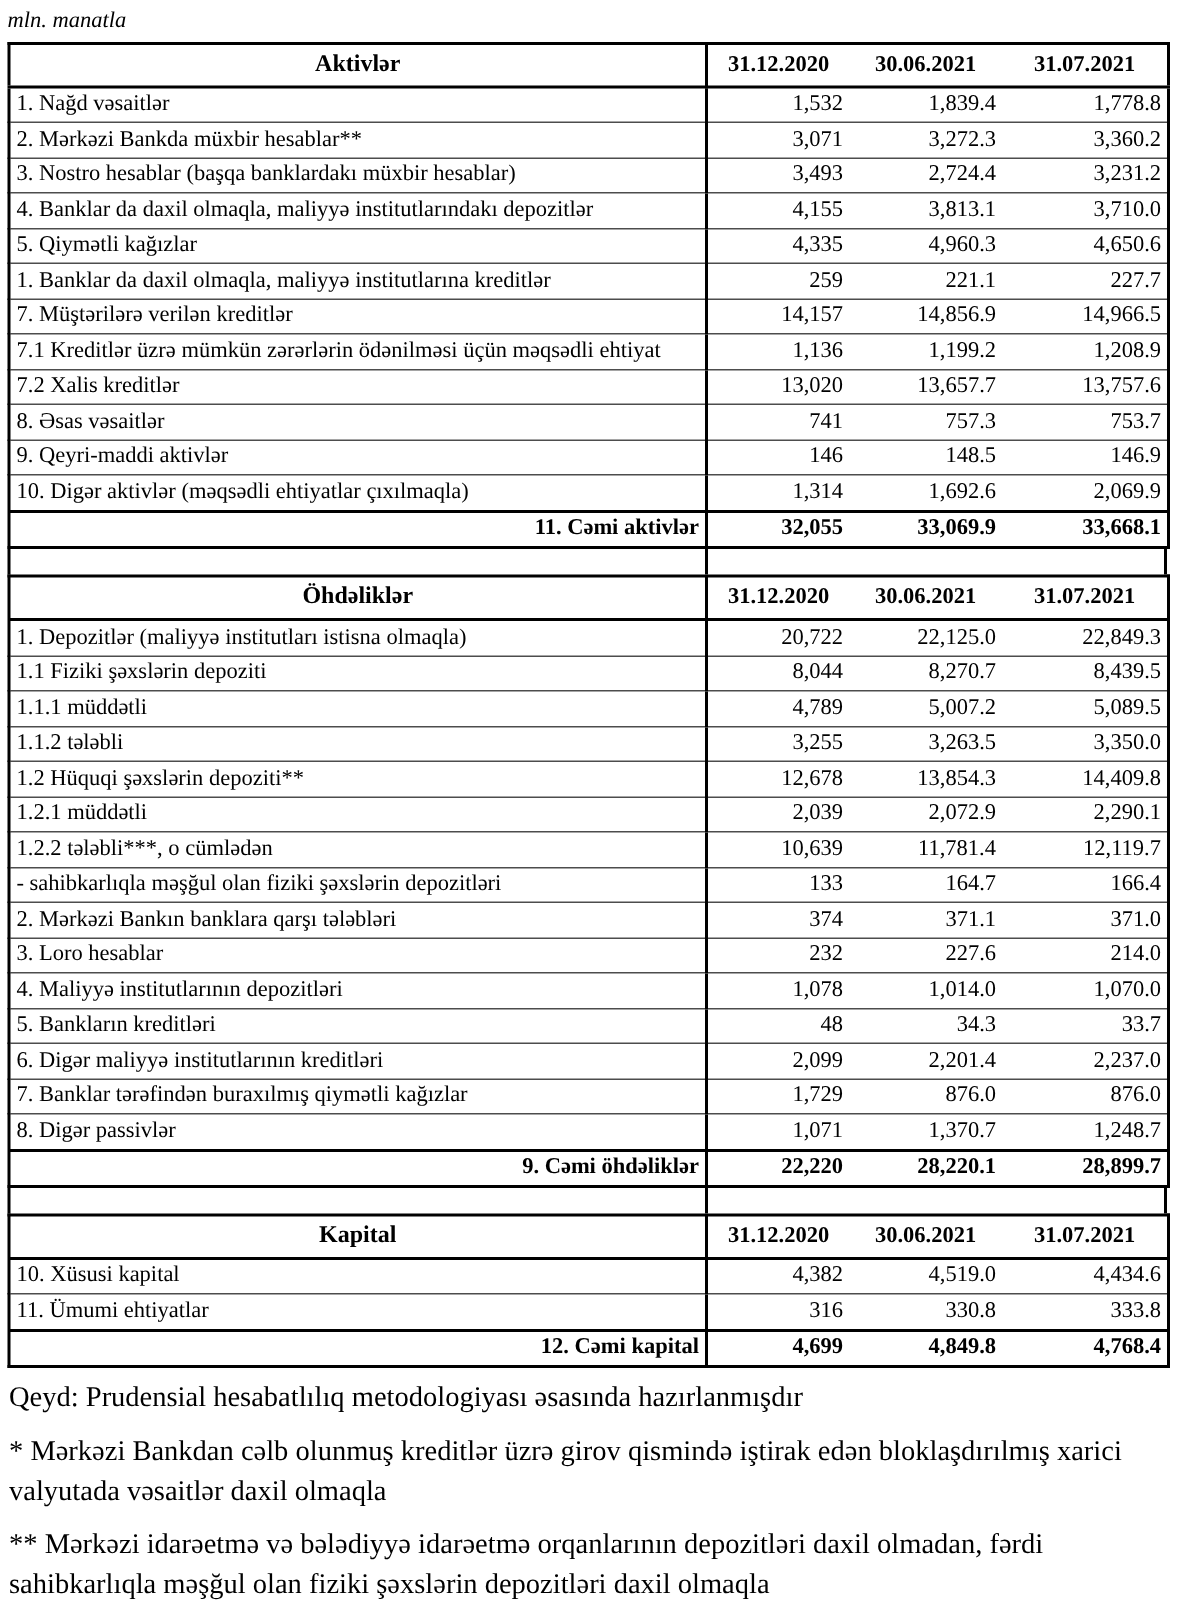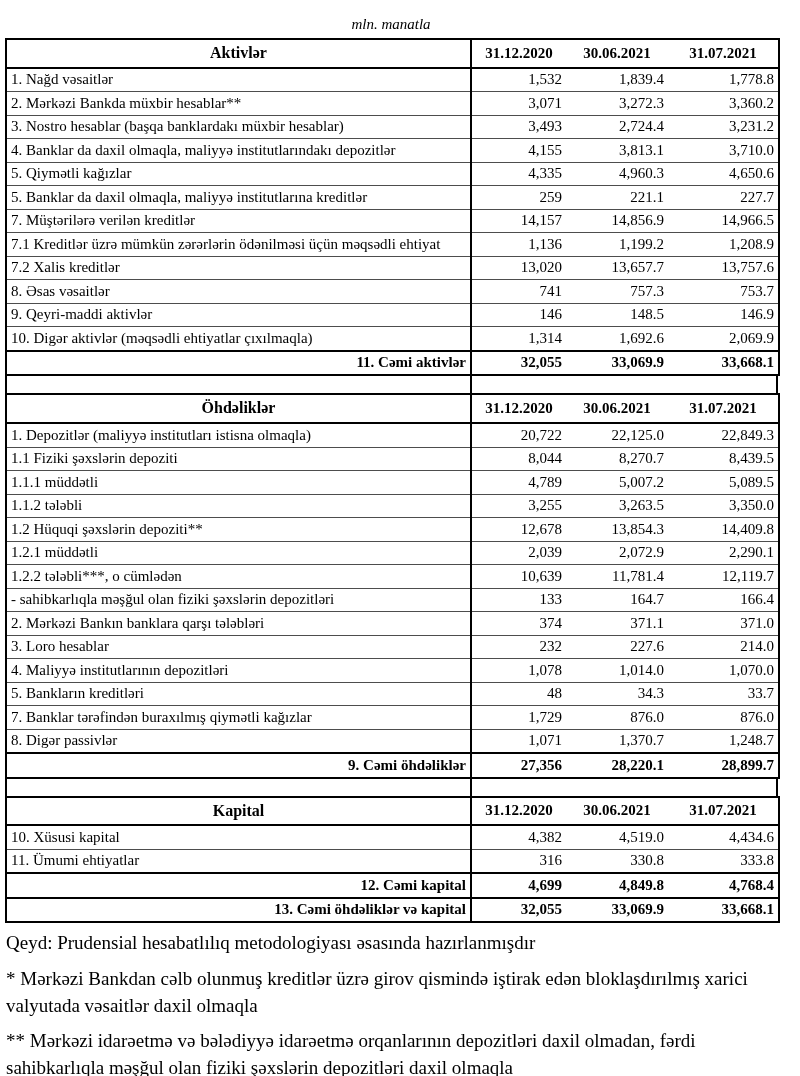--- a/index.html
+++ b/index.html
@@ -11,25 +11,25 @@
     width: 800px;
     height: 1076px;
     font-family: "Liberation Serif", "DejaVu Serif", serif;
     color: #000000;
     overflow: hidden;
   }
   .sheet {
     padding: 3px 22px 0 5px;
   }
   .unit-label {
-    text-align: center;
+    text-align: left;
     font-style: italic;
     font-size: 15px;
     line-height: 1.2;
-    margin: 12px 1px 5px 0;
+    margin: 2px 1px 5px 0;
   }
   table.fin {
     border-collapse: collapse;
     table-layout: fixed;
     width: 773px;
     border: 2px solid #000;
     background: #fff;
   }
   table.fin col:nth-child(1) { width: 465px; }
   table.fin col:nth-child(2) { width: 95px; }
@@ -130,21 +130,21 @@
             <td class="num">3,813.1</td>
             <td class="num">3,710.0</td>
           </tr>
           <tr>
             <td class="label-col ind0">5. Qiymətli kağızlar</td>
             <td class="num">4,335</td>
             <td class="num">4,960.3</td>
             <td class="num">4,650.6</td>
           </tr>
           <tr>
-            <td class="label-col ind0">5. Banklar da daxil olmaqla, maliyyə institutlarına kreditlər</td>
+            <td class="label-col ind0">1. Banklar da daxil olmaqla, maliyyə institutlarına kreditlər</td>
             <td class="num">259</td>
             <td class="num">221.1</td>
             <td class="num">227.7</td>
           </tr>
           <tr>
             <td class="label-col ind0">7. Müştərilərə verilən kreditlər</td>
             <td class="num">14,157</td>
             <td class="num">14,856.9</td>
             <td class="num">14,966.5</td>
           </tr>
@@ -271,34 +271,40 @@
             <td class="num">1,014.0</td>
             <td class="num">1,070.0</td>
           </tr>
           <tr>
             <td class="label-col ind0">5. Bankların kreditləri</td>
             <td class="num">48</td>
             <td class="num">34.3</td>
             <td class="num">33.7</td>
           </tr>
           <tr>
+            <td class="label-col ind0">6. Digər maliyyə institutlarının kreditləri</td>
+            <td class="num">2,099</td>
+            <td class="num">2,201.4</td>
+            <td class="num">2,237.0</td>
+          </tr>
+          <tr>
             <td class="label-col ind0">7. Banklar tərəfindən buraxılmış qiymətli kağızlar</td>
             <td class="num">1,729</td>
             <td class="num">876.0</td>
             <td class="num">876.0</td>
           </tr>
           <tr>
             <td class="label-col ind0">8. Digər passivlər</td>
             <td class="num">1,071</td>
             <td class="num">1,370.7</td>
             <td class="num">1,248.7</td>
           </tr>
           <tr class="total">
             <td class="label-col ind3">9. Cəmi öhdəliklər</td>
-            <td class="num">27,356</td>
+            <td class="num">22,220</td>
             <td class="num">28,220.1</td>
             <td class="num">28,899.7</td>
           </tr>
         </tbody>
       </table>
       <div class="table-gap">
         <div class="gap-divider"></div>
       </div>
       <table class="fin">
         <colgroup>
@@ -326,26 +332,20 @@
             <td class="label-col ind0">11. Ümumi ehtiyatlar</td>
             <td class="num">316</td>
             <td class="num">330.8</td>
             <td class="num">333.8</td>
           </tr>
           <tr class="total">
             <td class="label-col ind0">12. Cəmi kapital</td>
             <td class="num">4,699</td>
             <td class="num">4,849.8</td>
             <td class="num">4,768.4</td>
-          </tr>
-          <tr class="total">
-            <td class="label-col ind0">13. Cəmi öhdəliklər və kapital</td>
-            <td class="num">32,055</td>
-            <td class="num">33,069.9</td>
-            <td class="num">33,668.1</td>
           </tr>
         </tbody>
       </table>
     </div>
 
   <div id="footnotes" class="footnotes">
       <p class="footnote">Qeyd: Prudensial hesabatlılıq metodologiyası əsasında hazırlanmışdır</p>
       <p class="footnote">* Mərkəzi Bankdan cəlb olunmuş kreditlər üzrə girov qismində iştirak edən bloklaşdırılmış xarici valyutada vəsaitlər daxil olmaqla</p>
       <p class="footnote">** Mərkəzi idarəetmə və bələdiyyə idarəetmə orqanlarının depozitləri daxil olmadan, fərdi sahibkarlıqla məşğul olan fiziki şəxslərin depozitləri daxil olmaqla</p>
       <p class="footnote">*** Qeyri-bank maliyyə institutlarının cari hesabları daxil olmaqla</p>

